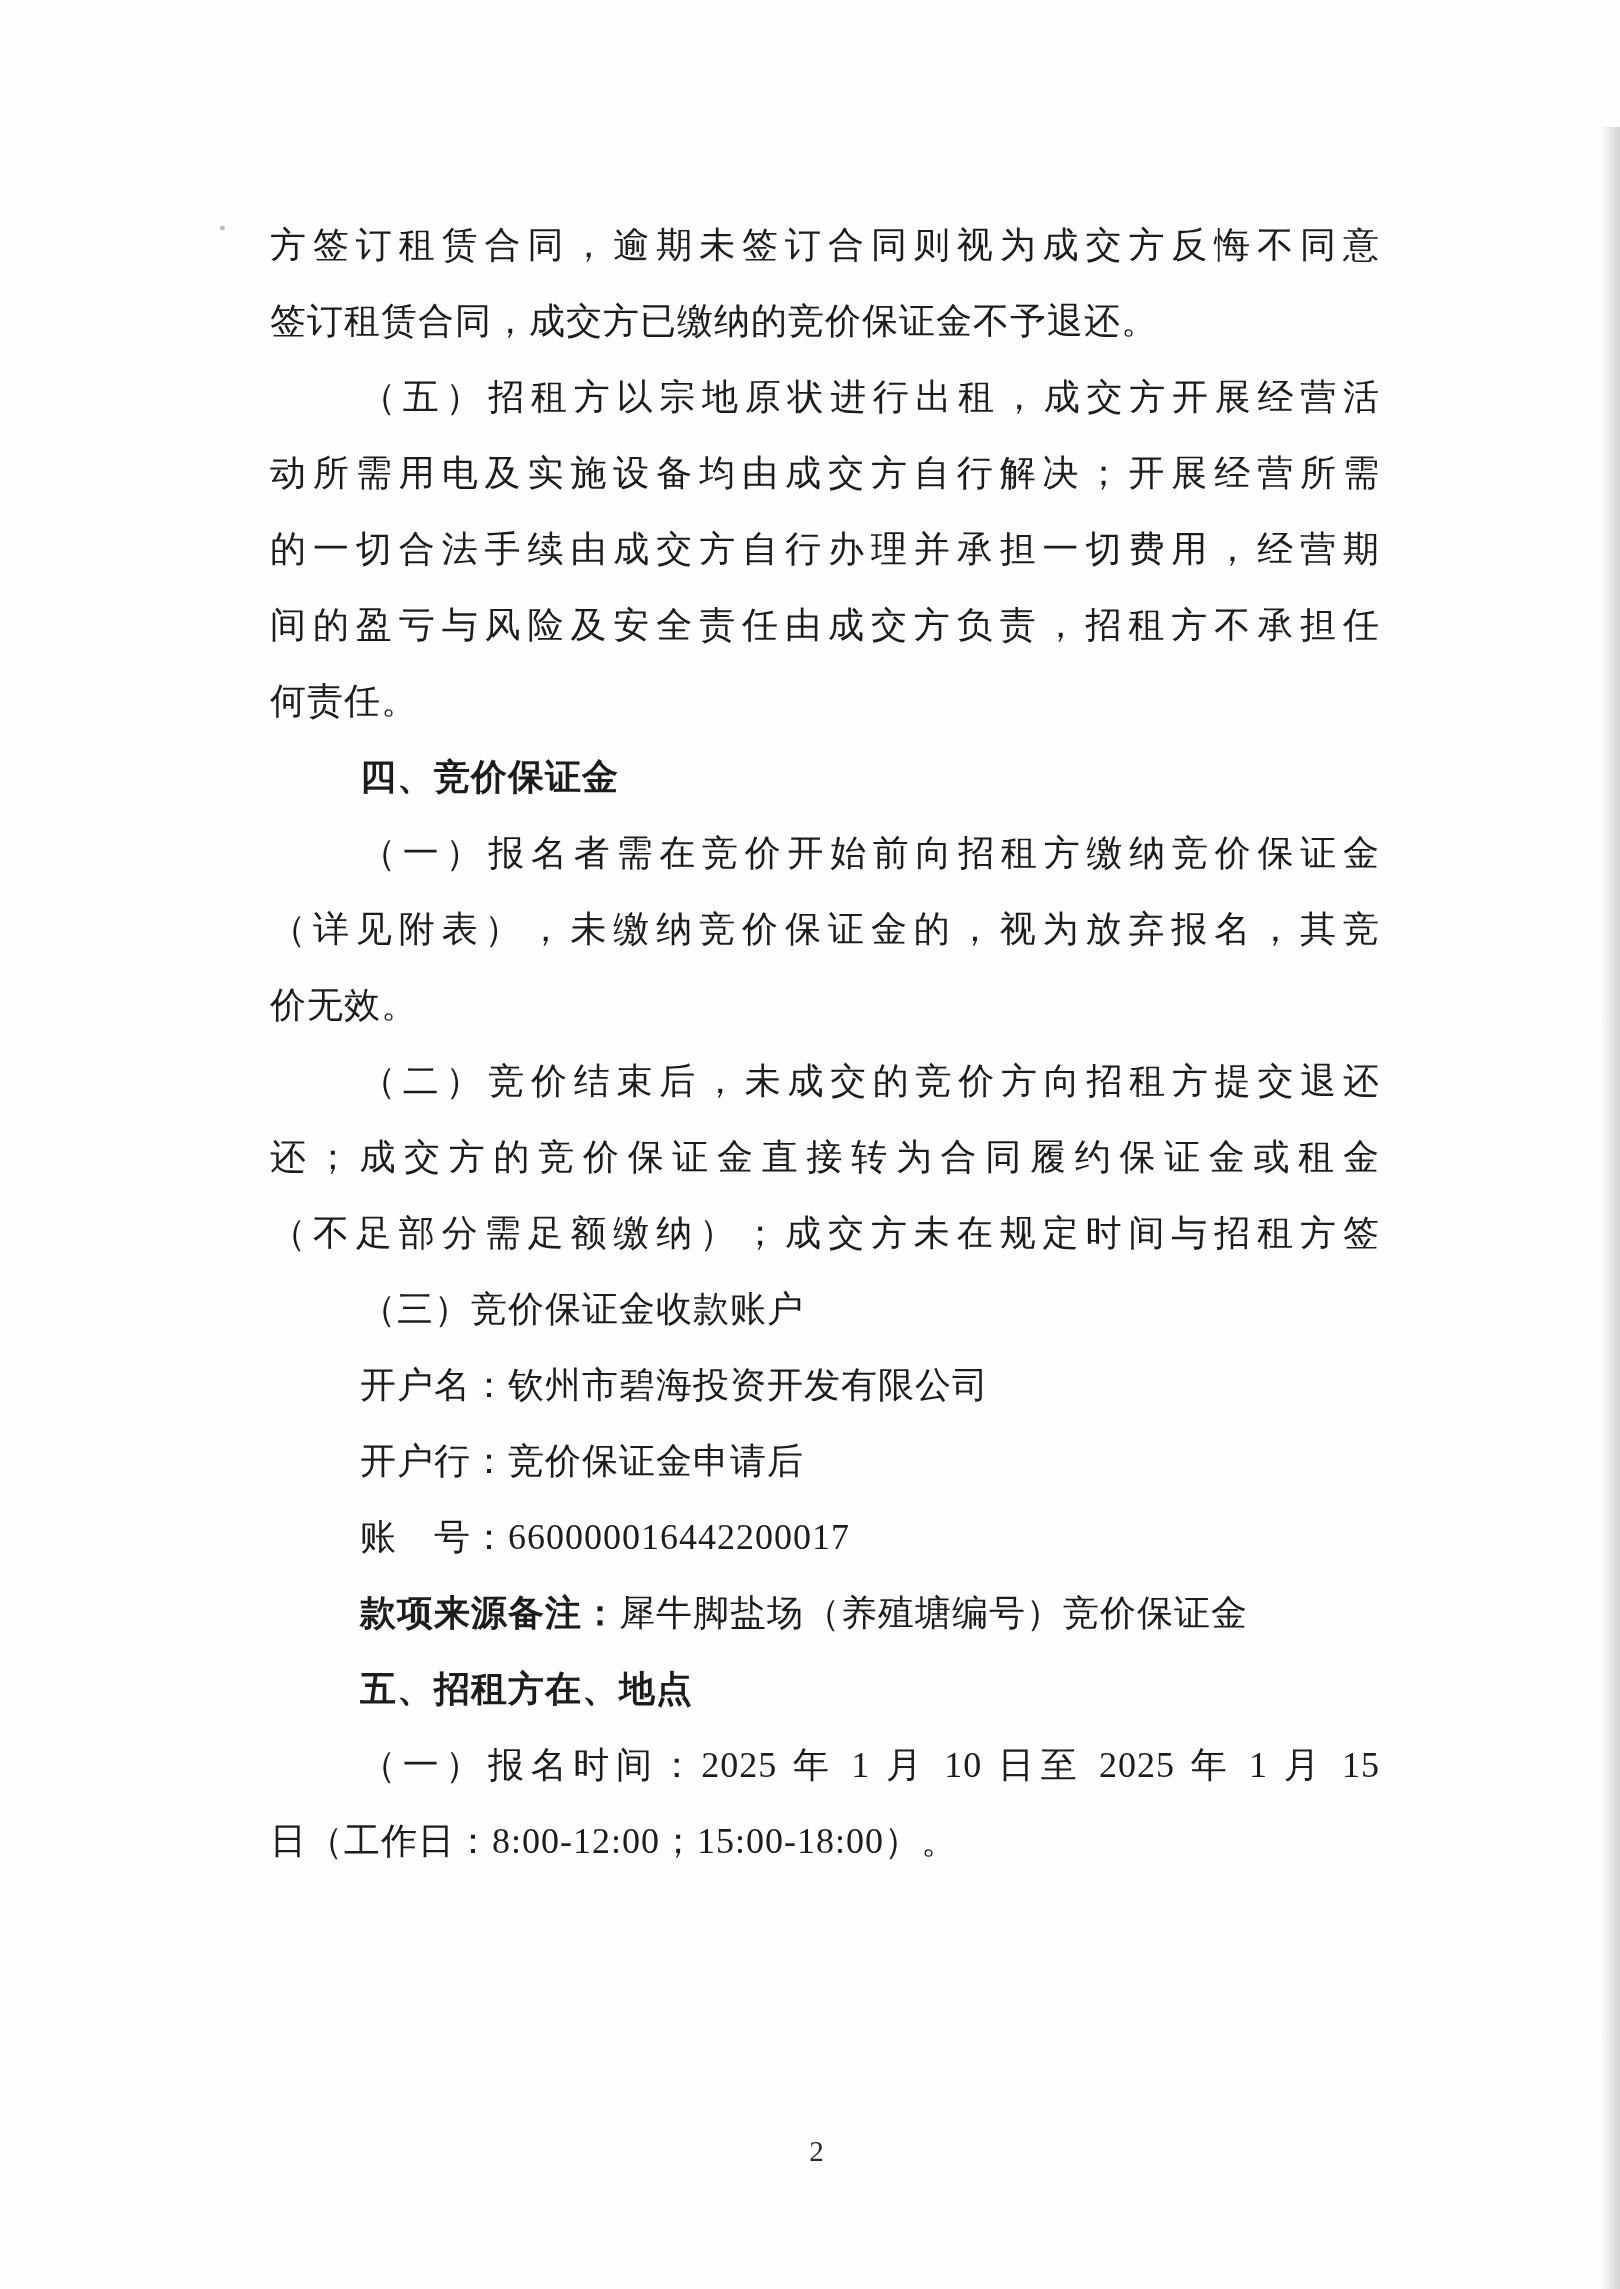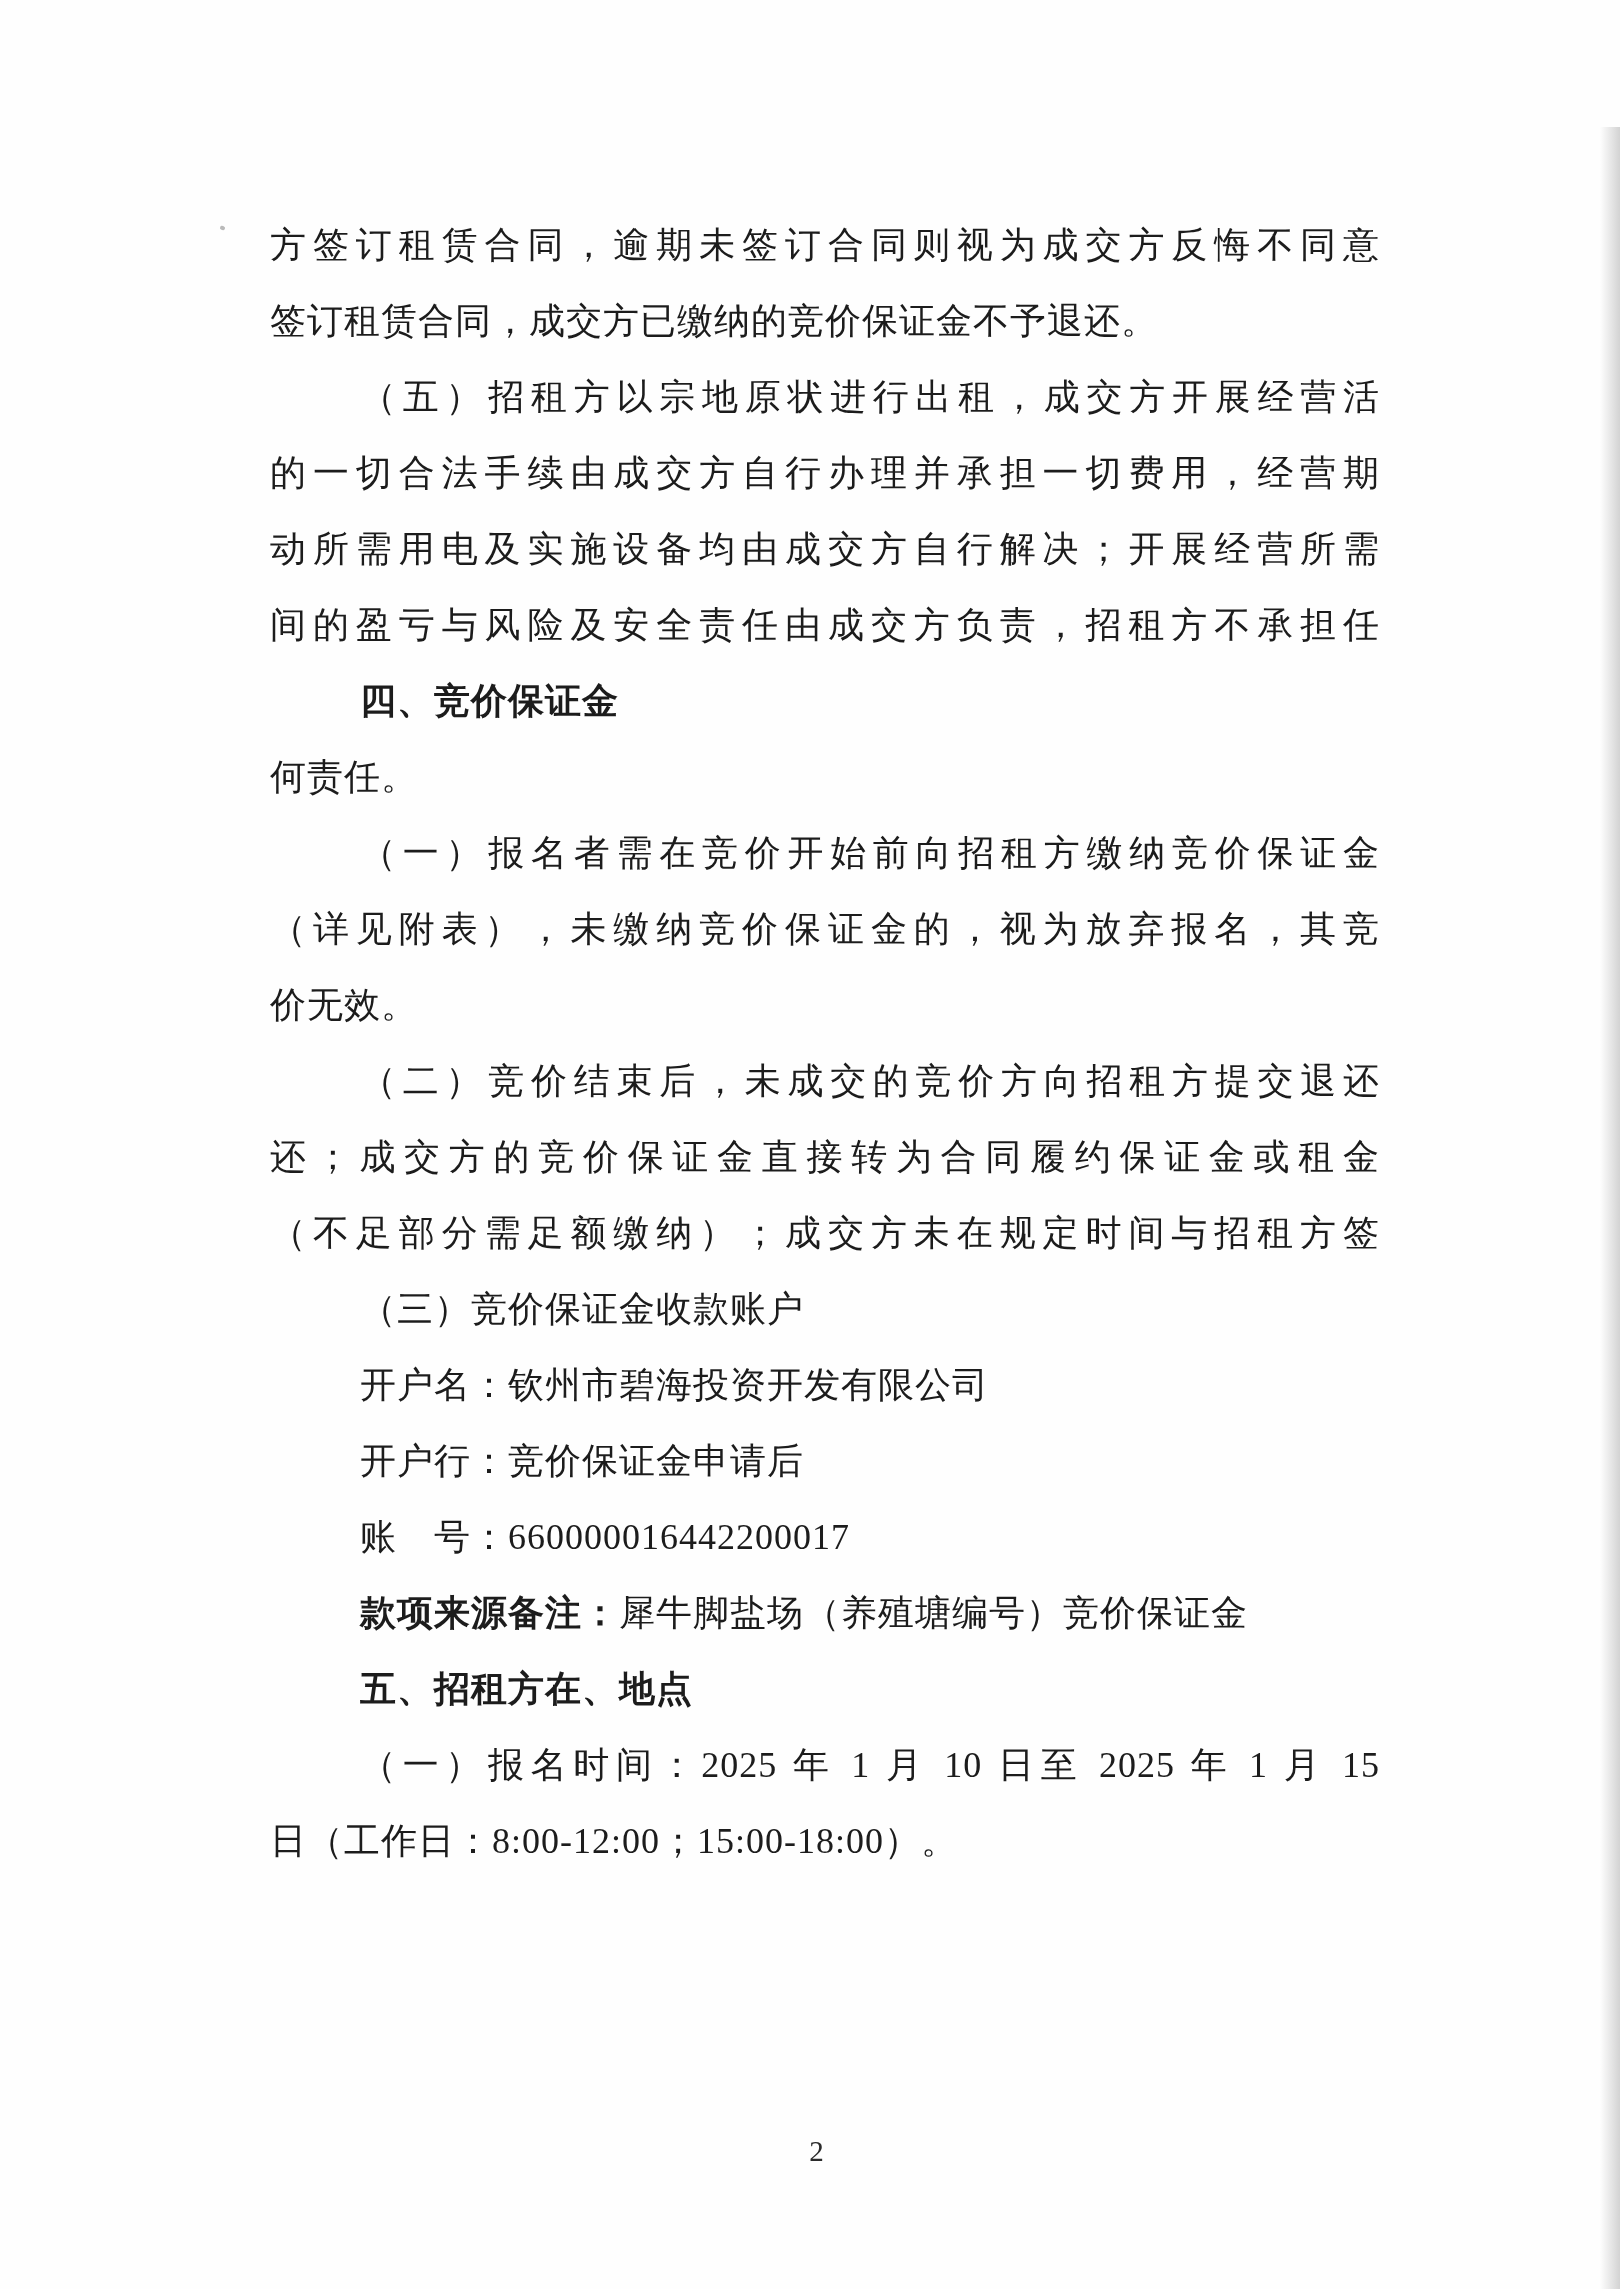--- a/index.html
+++ b/index.html
@@ -77,25 +77,25 @@
 
 <div class="page">
 
   <div class="scan-speck"></div>
   <div class="scan-edge-shadow"></div>
 
   <div class="text-block">
     <div class="line fill">方签订租赁合同，逾期未签订合同则视为成交方反悔不同意</div>
     <div class="line">签订租赁合同，成交方已缴纳的竞价保证金不予退还。</div>
     <div class="line indent fill">（五）招租方以宗地原状进行出租，成交方开展经营活</div>
+    <div class="line fill">动所需用电及实施设备均由成交方自行解决；开展经营所需</div>
     <div class="line fill">的一切合法手续由成交方自行办理并承担一切费用，经营期</div>
-    <div class="line fill">动所需用电及实施设备均由成交方自行解决；开展经营所需</div>
     <div class="line fill">间的盈亏与风险及安全责任由成交方负责，招租方不承担任</div>
+    <div class="line">何责任。</div>
     <div class="line indent bold">四、竞价保证金</div>
-    <div class="line">何责任。</div>
     <div class="line indent fill">（一）报名者需在竞价开始前向招租方缴纳竞价保证金</div>
     <div class="line fill">（详见附表），未缴纳竞价保证金的，视为放弃报名，其竞</div>
     <div class="line">价无效。</div>
     <div class="line indent fill">（二）竞价结束后，未成交的竞价方向招租方提交退还</div>
     <div class="line fill">还；成交方的竞价保证金直接转为合同履约保证金或租金</div>
     <div class="line fill">（不足部分需足额缴纳）；成交方未在规定时间与招租方签</div>
     <div class="line indent">（三）竞价保证金收款账户</div>
     <div class="line indent">开户名：钦州市碧海投资开发有限公司</div>
     <div class="line indent">开户行：竞价保证金申请后</div>
     <div class="line indent">账　号：660000016442200017</div>

